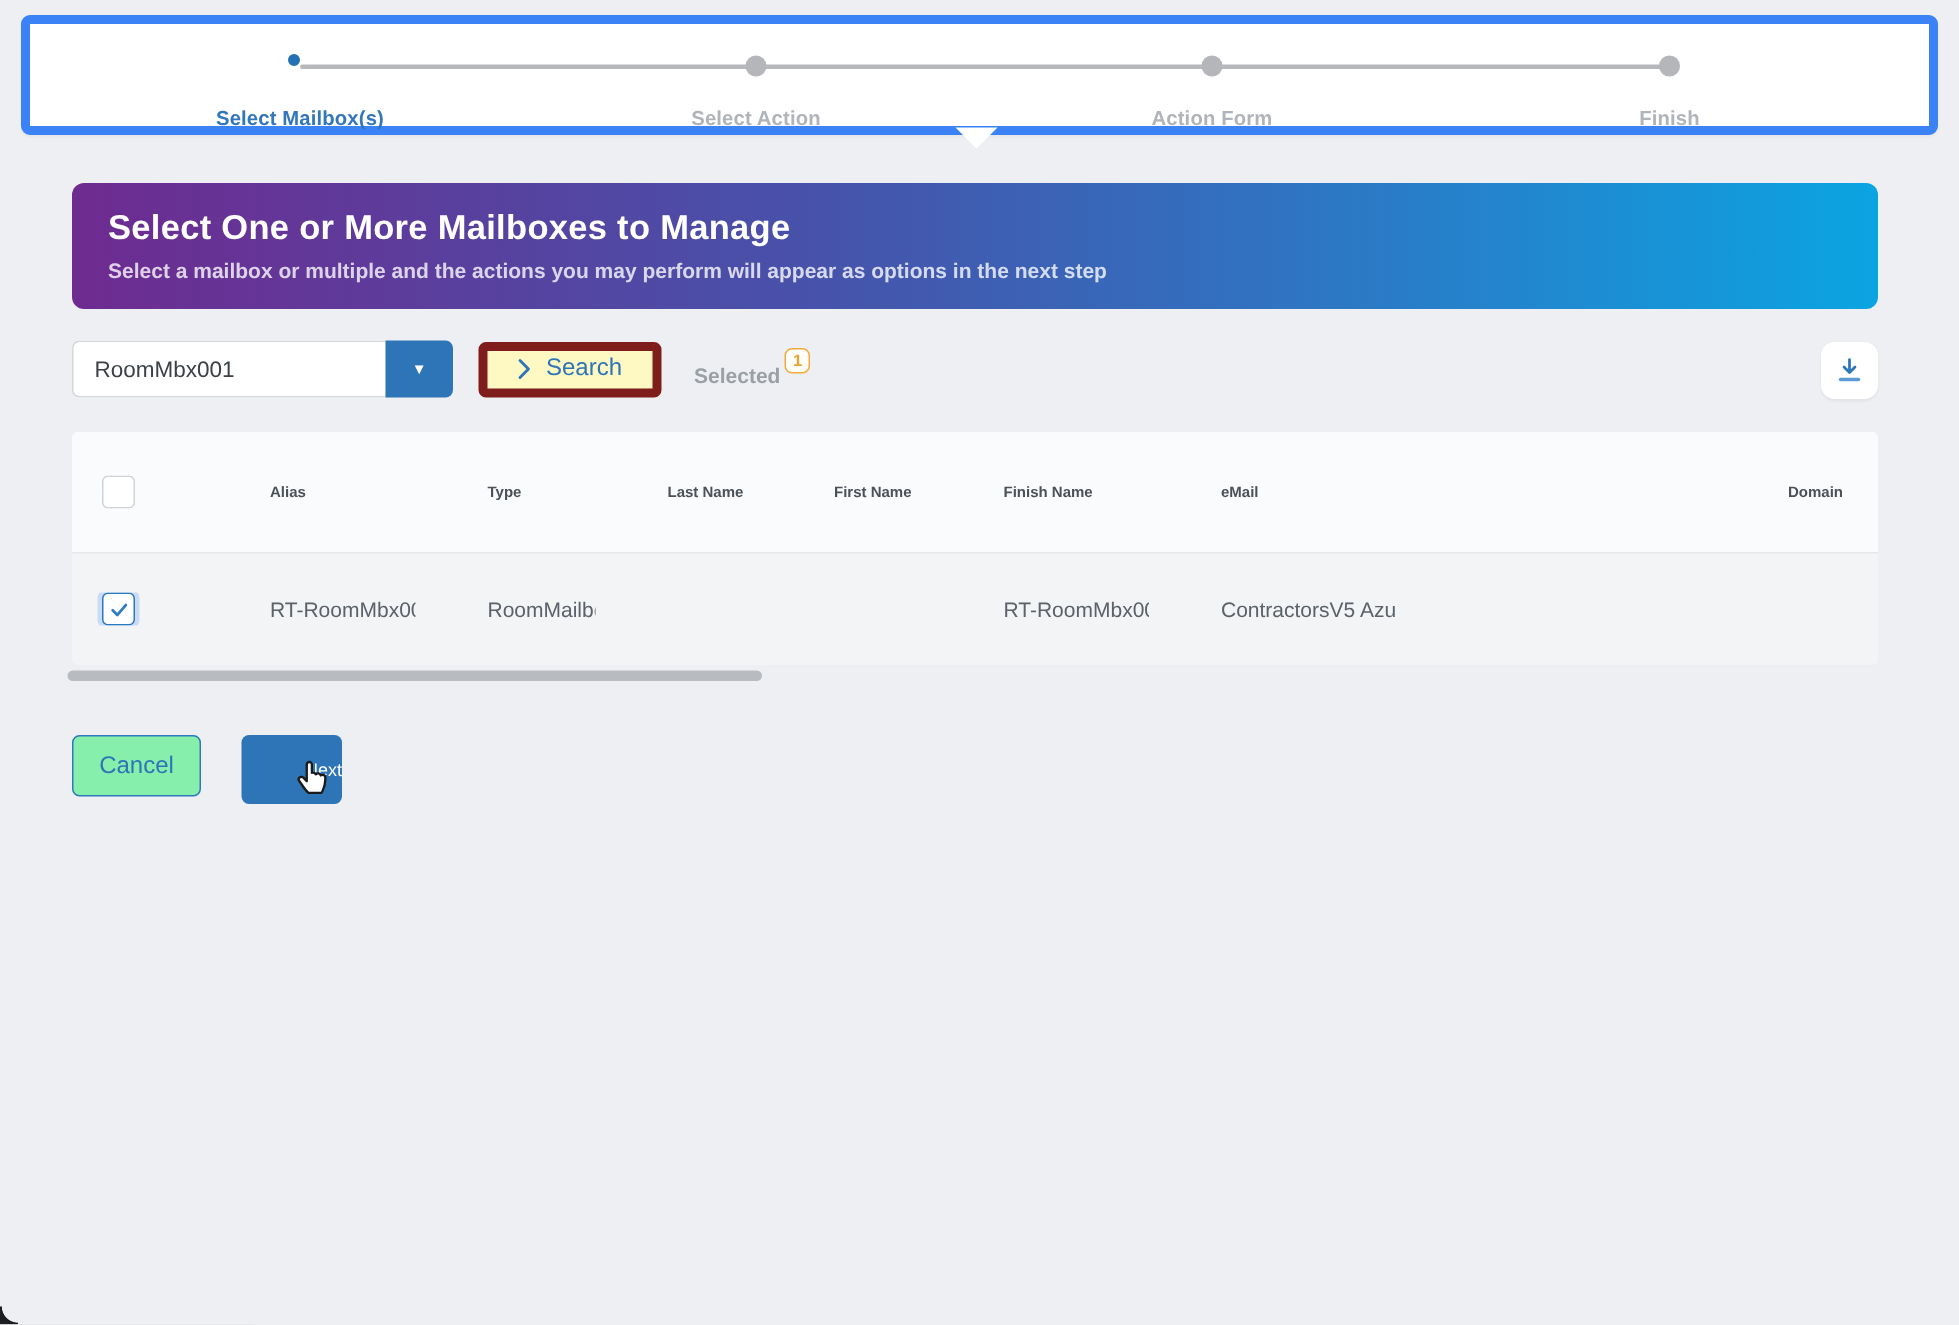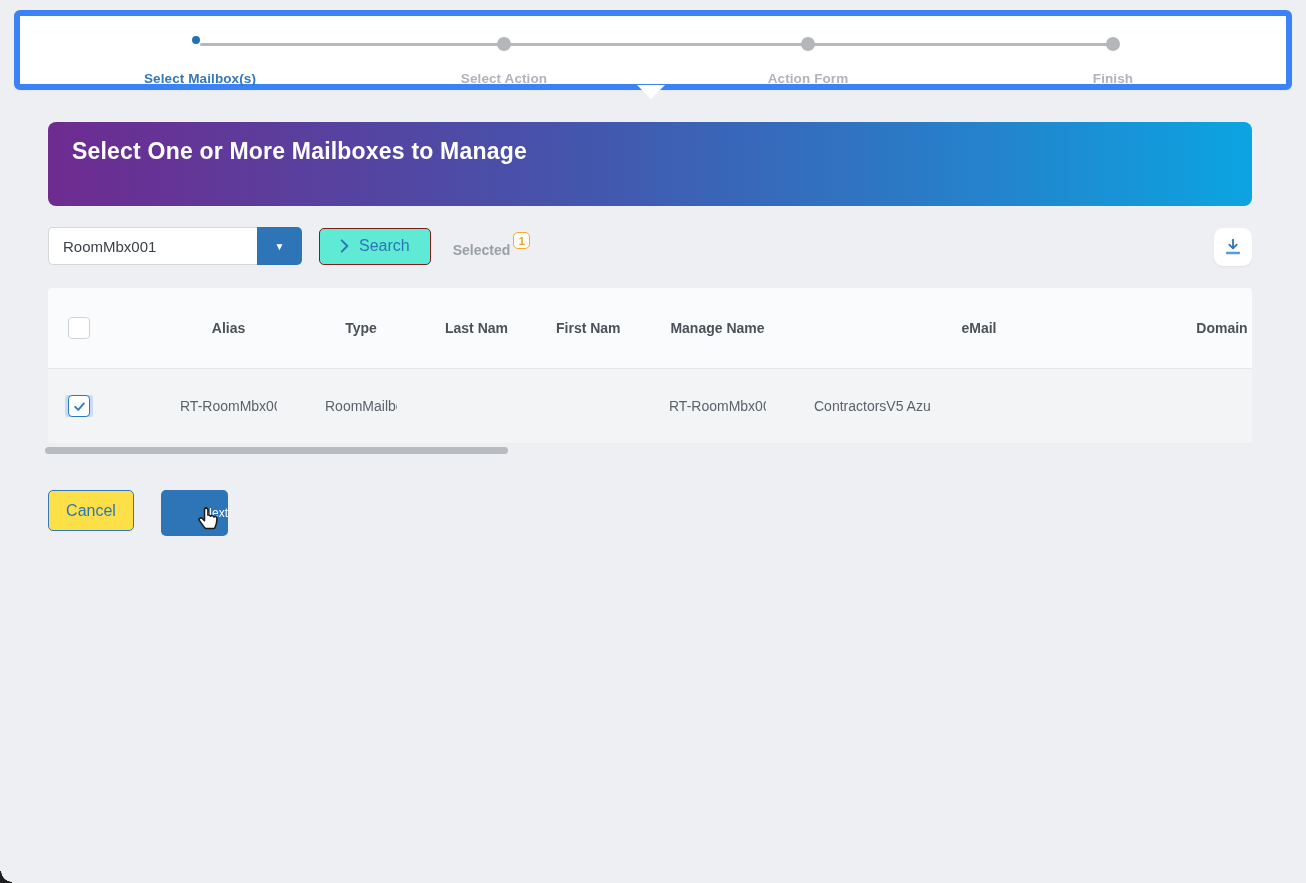--- a/index.html
+++ b/index.html
@@ -61,21 +61,21 @@
     border-radius:5px 0 0 5px; padding:0 14px; font-size:15px; color:#3c4147;
     font-family:inherit; background:#ffffff; outline:none;
   }
   .dropdown-btn {
     width:45px; height:38px; background:#2e75b8; border:none;
     border-radius:0 5px 5px 0; color:#ffffff; font-size:10px; cursor:pointer;
     display:flex; align-items:center; justify-content:center;
   }
   .search-btn {
     margin-left:17px; height:37px; padding:0 20px;
-    background:#5eead4; border:1px solid #7f1d1d; border-radius:5px;
+    background:#fef9c3; border:6px solid #7f1d1d; border-radius:5px;
     color:#2e75b8; font-size:16px; font-family:inherit; cursor:pointer;
     display:flex; align-items:center; gap:10px;
   }
   .selected-wrap { margin-left:22px; display:flex; align-items:flex-start; }
   .selected-label { font-size:14px; font-weight:700; color:#9aa0a6; margin-top:8px; }
   .selected-badge {
     margin-left:3px; margin-top:-2px; min-width:17px; height:17px; padding:0 4px;
     border:1px solid #f5a93b; border-radius:5px; background:#fffef8;
     color:#f0a22e; font-size:11px; font-weight:700;
     display:flex; align-items:center; justify-content:center;
@@ -93,42 +93,42 @@
     border-radius:4px; overflow:hidden; background:#fafbfc;
   }
   .t-row {
     display:grid;
     grid-template-columns:84px 145px 120px 111px 113px 145px 378px 1fr;
     align-items:center;
   }
   .t-head { height:80px; background:#fafbfc; }
   .t-body { height:75px; background:#f3f4f6; border-top:1px solid #e5e7ea; }
   .t-cell { padding-left:48px; font-size:14px; color:#5c6269; overflow:hidden; white-space:nowrap; }
-  .t-head .t-cell { font-size:14px; font-weight:700; color:#4b5157;text-align:center; }
+  .t-head .t-cell { font-size:10px; font-weight:700; color:#4b5157; }
   .t-cell.cb { padding-left:20px; }
   .t-cell.email { white-space:normal; font-size:13.5px; line-height:1.45; color:#4486c6; }
   .email-link { color:#4486c6; text-decoration:none; word-break:break-word; }
   .checkbox {
     width:22px; height:22px; border-radius:4px; background:#ffffff;
     border:1px solid #cfd3d7; cursor:pointer;
     display:flex; align-items:center; justify-content:center;
   }
   .checkbox.checked {
     border:1.5px solid #2a79bf;
     box-shadow:0 0 0 3px rgba(92,154,244,.28);
   }
   .hscrollbar {
     position:absolute; left:45px; top:447px; width:463px; height:7px;
     background:#b8bbbf; border-radius:4px; cursor:pointer;
   }
 
   
   .actions { position:absolute; left:48px; top:490px; display:flex; gap:27px; }
   .cancel-btn {
-    width:86px; height:41px; background:#fde047; border:1px solid #2e78bc;
+    width:86px; height:41px; background:#86efac; border:1px solid #2e78bc;
     border-radius:5px; color:#2e75b8; font-size:16px; font-family:inherit; cursor:pointer;
   }
   .next-btn {
     width:67px; height:46px; background:#2e75b8; border:none;
     border-radius:5px; color:#ffffff; font-size:12px; font-family:inherit; cursor:pointer;text-align:right;
   }
   .cursor-icon { position:absolute; left:196px; top:505px; pointer-events:none; }
 
   .corner-artifact {
     position:absolute; left:0; bottom:0; width:12px; height:12px;
@@ -156,20 +156,21 @@
     </div>
     <div class="step">
       <div class="step-dot"></div>
       <div class="step-label">Finish</div>
     </div>
   </div>
   <div class="notch"></div>
 
   <div class="banner">
     <div class="banner-title">Select One or More Mailboxes to Manage</div>
+    <div class="banner-subtitle">Select a mailbox or multiple and the actions you may perform will appear as options in the next step</div>
   </div>
 
   <div class="controls">
     <div class="input-group">
       <input class="mailbox-input" type="text" value="RoomMbx001" style="">
       <button class="dropdown-btn">
         <span>▼</span>
       </button>
     </div>
     <button class="search-btn">
@@ -193,21 +194,21 @@
 
   <div class="table-card">
     <div class="t-row t-head">
       <div class="t-cell cb">
         <div class="checkbox"></div>
       </div>
       <div class="t-cell">Alias</div>
       <div class="t-cell">Type</div>
       <div class="t-cell">Last Name</div>
       <div class="t-cell">First Name</div>
-      <div class="t-cell">Manage Name</div>
+      <div class="t-cell">Finish Name</div>
       <div class="t-cell">eMail</div>
       <div class="t-cell">Domain</div>
     </div>
     <div class="t-row t-body">
       <div class="t-cell cb">
         <div class="checkbox checked">
           <svg width="15" height="15" viewBox="0 0 24 24">
             <polyline points="5 12.5 10 17.5 19 7" stroke="#2e7cc2" stroke-width="3" fill="none" stroke-linecap="round" stroke-linejoin="round"></polyline>
           </svg>
         </div>

